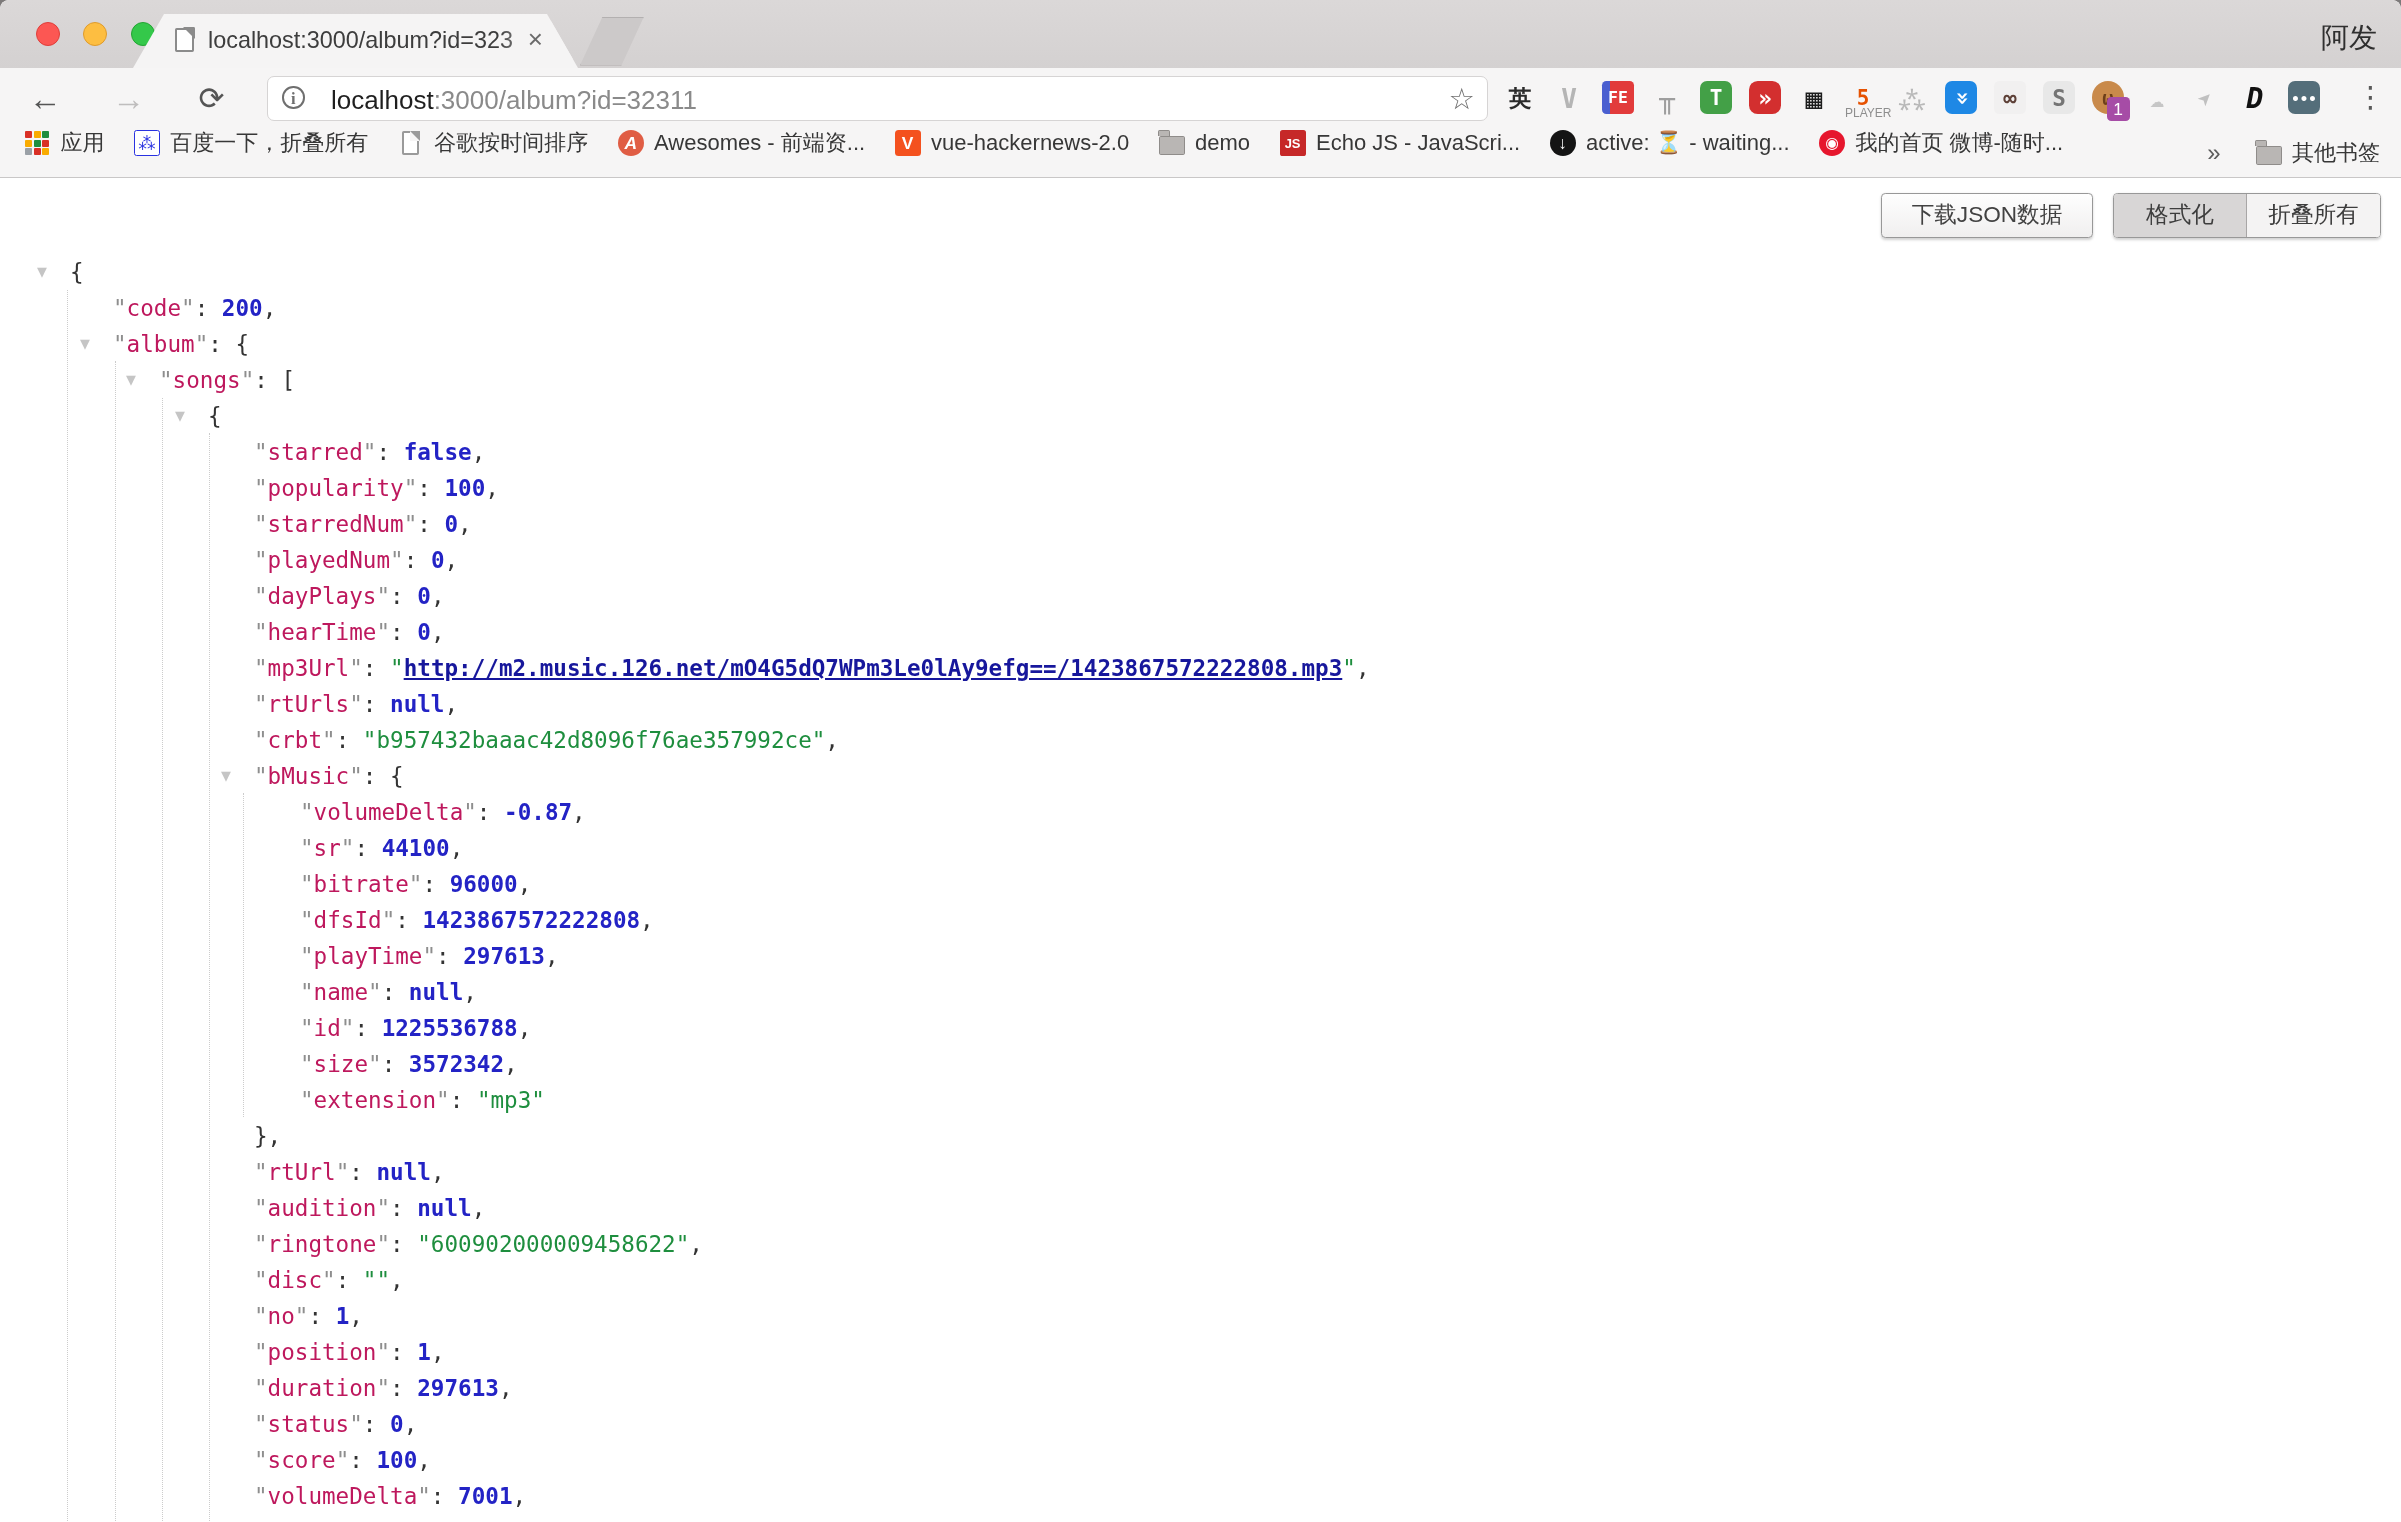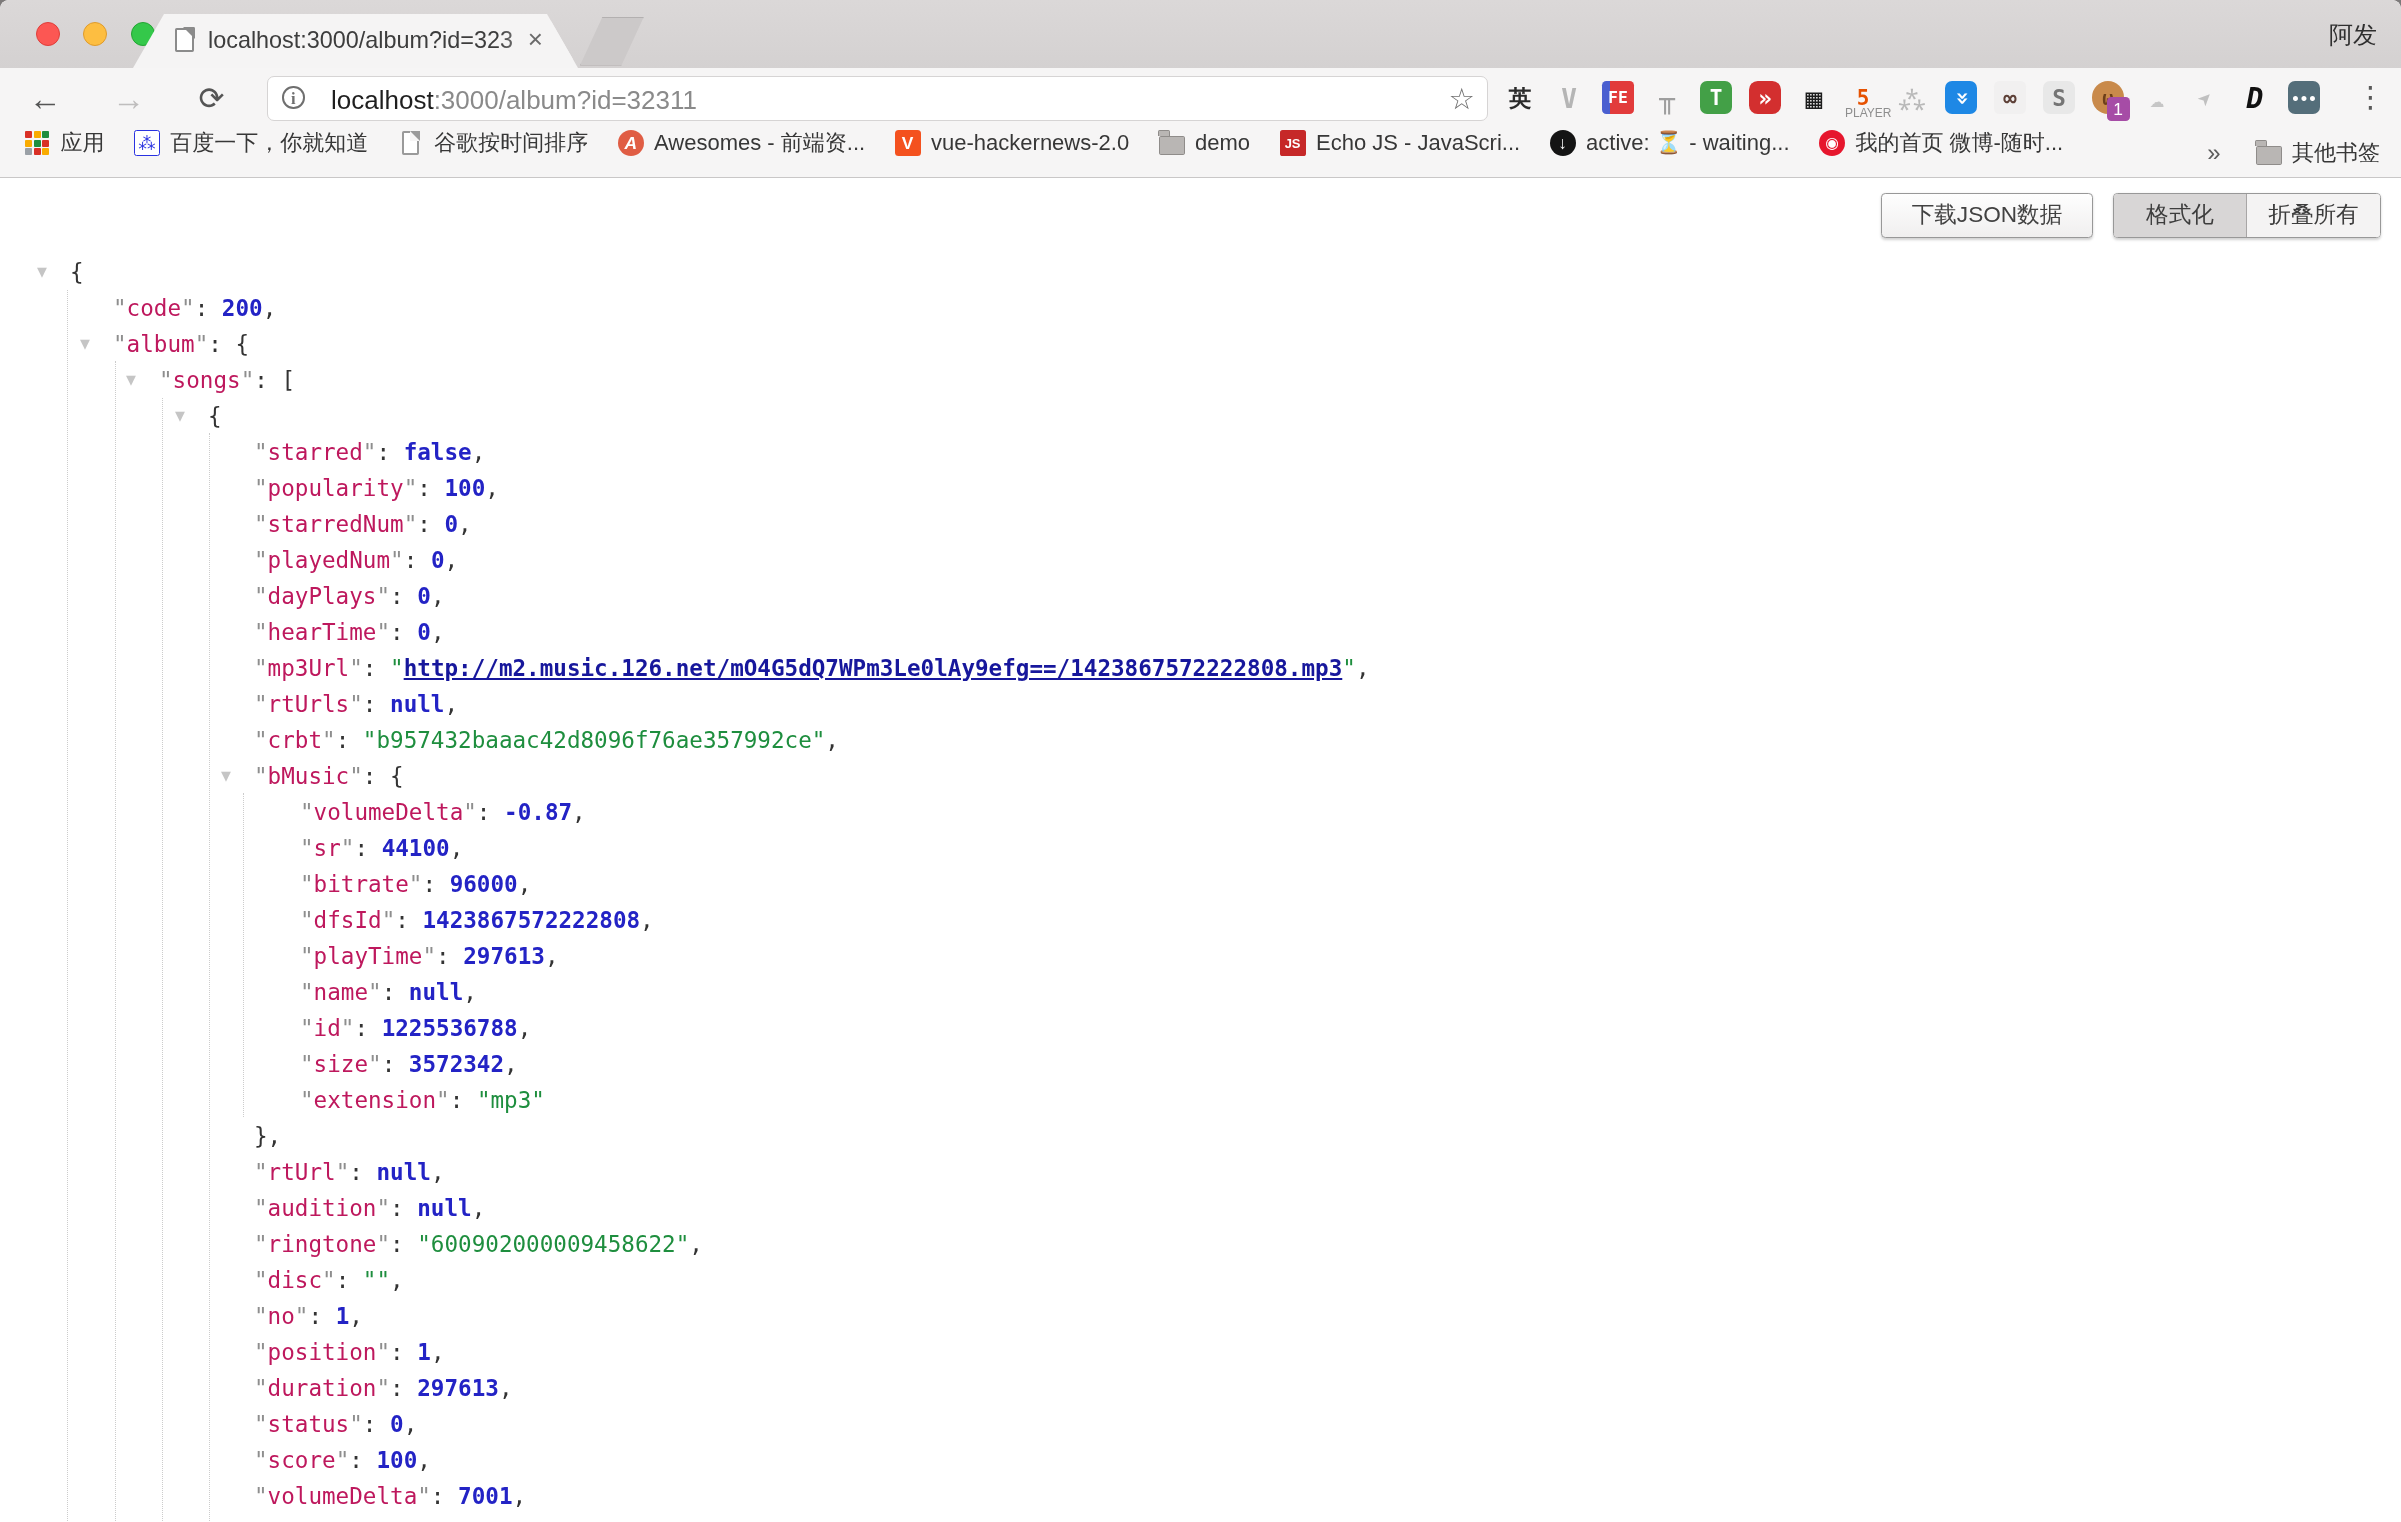--- a/index.html
+++ b/index.html
@@ -6,21 +6,21 @@
   html,body { width:2401px; height:1523px; overflow:hidden; background:#7d7a7a; }
   body { font-family:"Liberation Sans","DejaVu Sans",sans-serif; }
   .window { position:relative; width:2401px; height:1523px; border-radius:8.7px 8.7px 0 0; overflow:hidden; background:#fff; }
 
   
   .tabbar { position:absolute; left:0; top:0; width:100%; height:68px; background:linear-gradient(#dbd8d8,#d4d1d1); }
   .traffic { position:absolute; top:22px; width:24px; height:24px; border-radius:50%; }
   .t-close { left:36px;  background:#fc5753; border:0.9px solid #df3e3a; }
   .t-min   { left:83px;  background:#fdbe41; border:0.9px solid #de9b2d; }
   .t-max   { left:131px; background:#34c84a; border:0.9px solid #23a433; }
-  .profile-name { position:absolute; right:24px; top:19px; font-size:24px; color:#2f2f2f; }
+  .profile-name { position:absolute; right:24px; top:19px; font-size:28px; color:#2f2f2f; }
   .tab { position:absolute; left:133px; top:14px; width:445px; height:54px; background:#f5f4f4;
          clip-path:polygon(0 100%, 31px 0, calc(100% - 31px) 0, 100% 100%); }
   .tab-favicon { position:absolute; left:42px; top:14px; width:19px; height:24px; border:2.6px solid #8b8b8b; border-radius:1.7px; background:#fff; }
   .tab-favicon::after { content:""; position:absolute; right:-2.6px; top:-2.6px; border:6px solid #8b8b8b; border-left-color:transparent; border-bottom-color:transparent; border-radius:0 1.7px 0 0; }
   .tab-title { position:absolute; left:75px; top:13px; width:372px; font-size:23.4px; color:#3d3d3d; white-space:nowrap; overflow:hidden; }
   .tab-fade { position:absolute; left:365px; top:7px; width:82px; height:38px; background:linear-gradient(90deg, rgba(245,244,244,0), #f5f4f4 75%); }
   .tab-close { position:absolute; right:35px; top:10.4px; font-size:26px; color:#6b6b6b; cursor:pointer; }
   .newtab { position:absolute; left:580px; top:16.5px; width:64px; height:49px; background:#ccc9c9; border:0.9px solid #b3b0b0;
             clip-path:polygon(22.6px 0, 100% 0, calc(100% - 22.6px) 100%, 0 100%); }
 
@@ -191,21 +191,21 @@
               <span style="background: rgb(217, 48, 37);"></span>
               <span style="background: rgb(154, 160, 166);"></span>
               <span style="background: rgb(217, 48, 37);"></span>
               <span style="background: rgb(249, 171, 0);"></span>
             </span>
           </span>
           <span>应用</span>
         </span>
         <span class="bm">
           <span class="bm-icon" style="background: rgb(255, 255, 255); border: 1.7px solid rgb(41, 50, 225); border-radius: 2.6px; color: rgb(41, 50, 225); font-size: 17.4px; font-weight: normal; font-style: normal;">⁂</span>
-          <span>百度一下，你就知道</span>
+          <span>百度一下，折叠所有</span>
         </span>
         <span class="bm">
           <span class="bm-icon">
             <span class="icon-page"></span>
           </span>
           <span>谷歌按时间排序</span>
         </span>
         <span class="bm">
           <span class="bm-icon" style="background: rgb(224, 93, 68); border: none; border-radius: 50%; color: rgb(255, 255, 255); font-size: 17.4px; font-weight: bold; font-style: italic;">A</span>
           <span>Awesomes - 前端资...</span>

